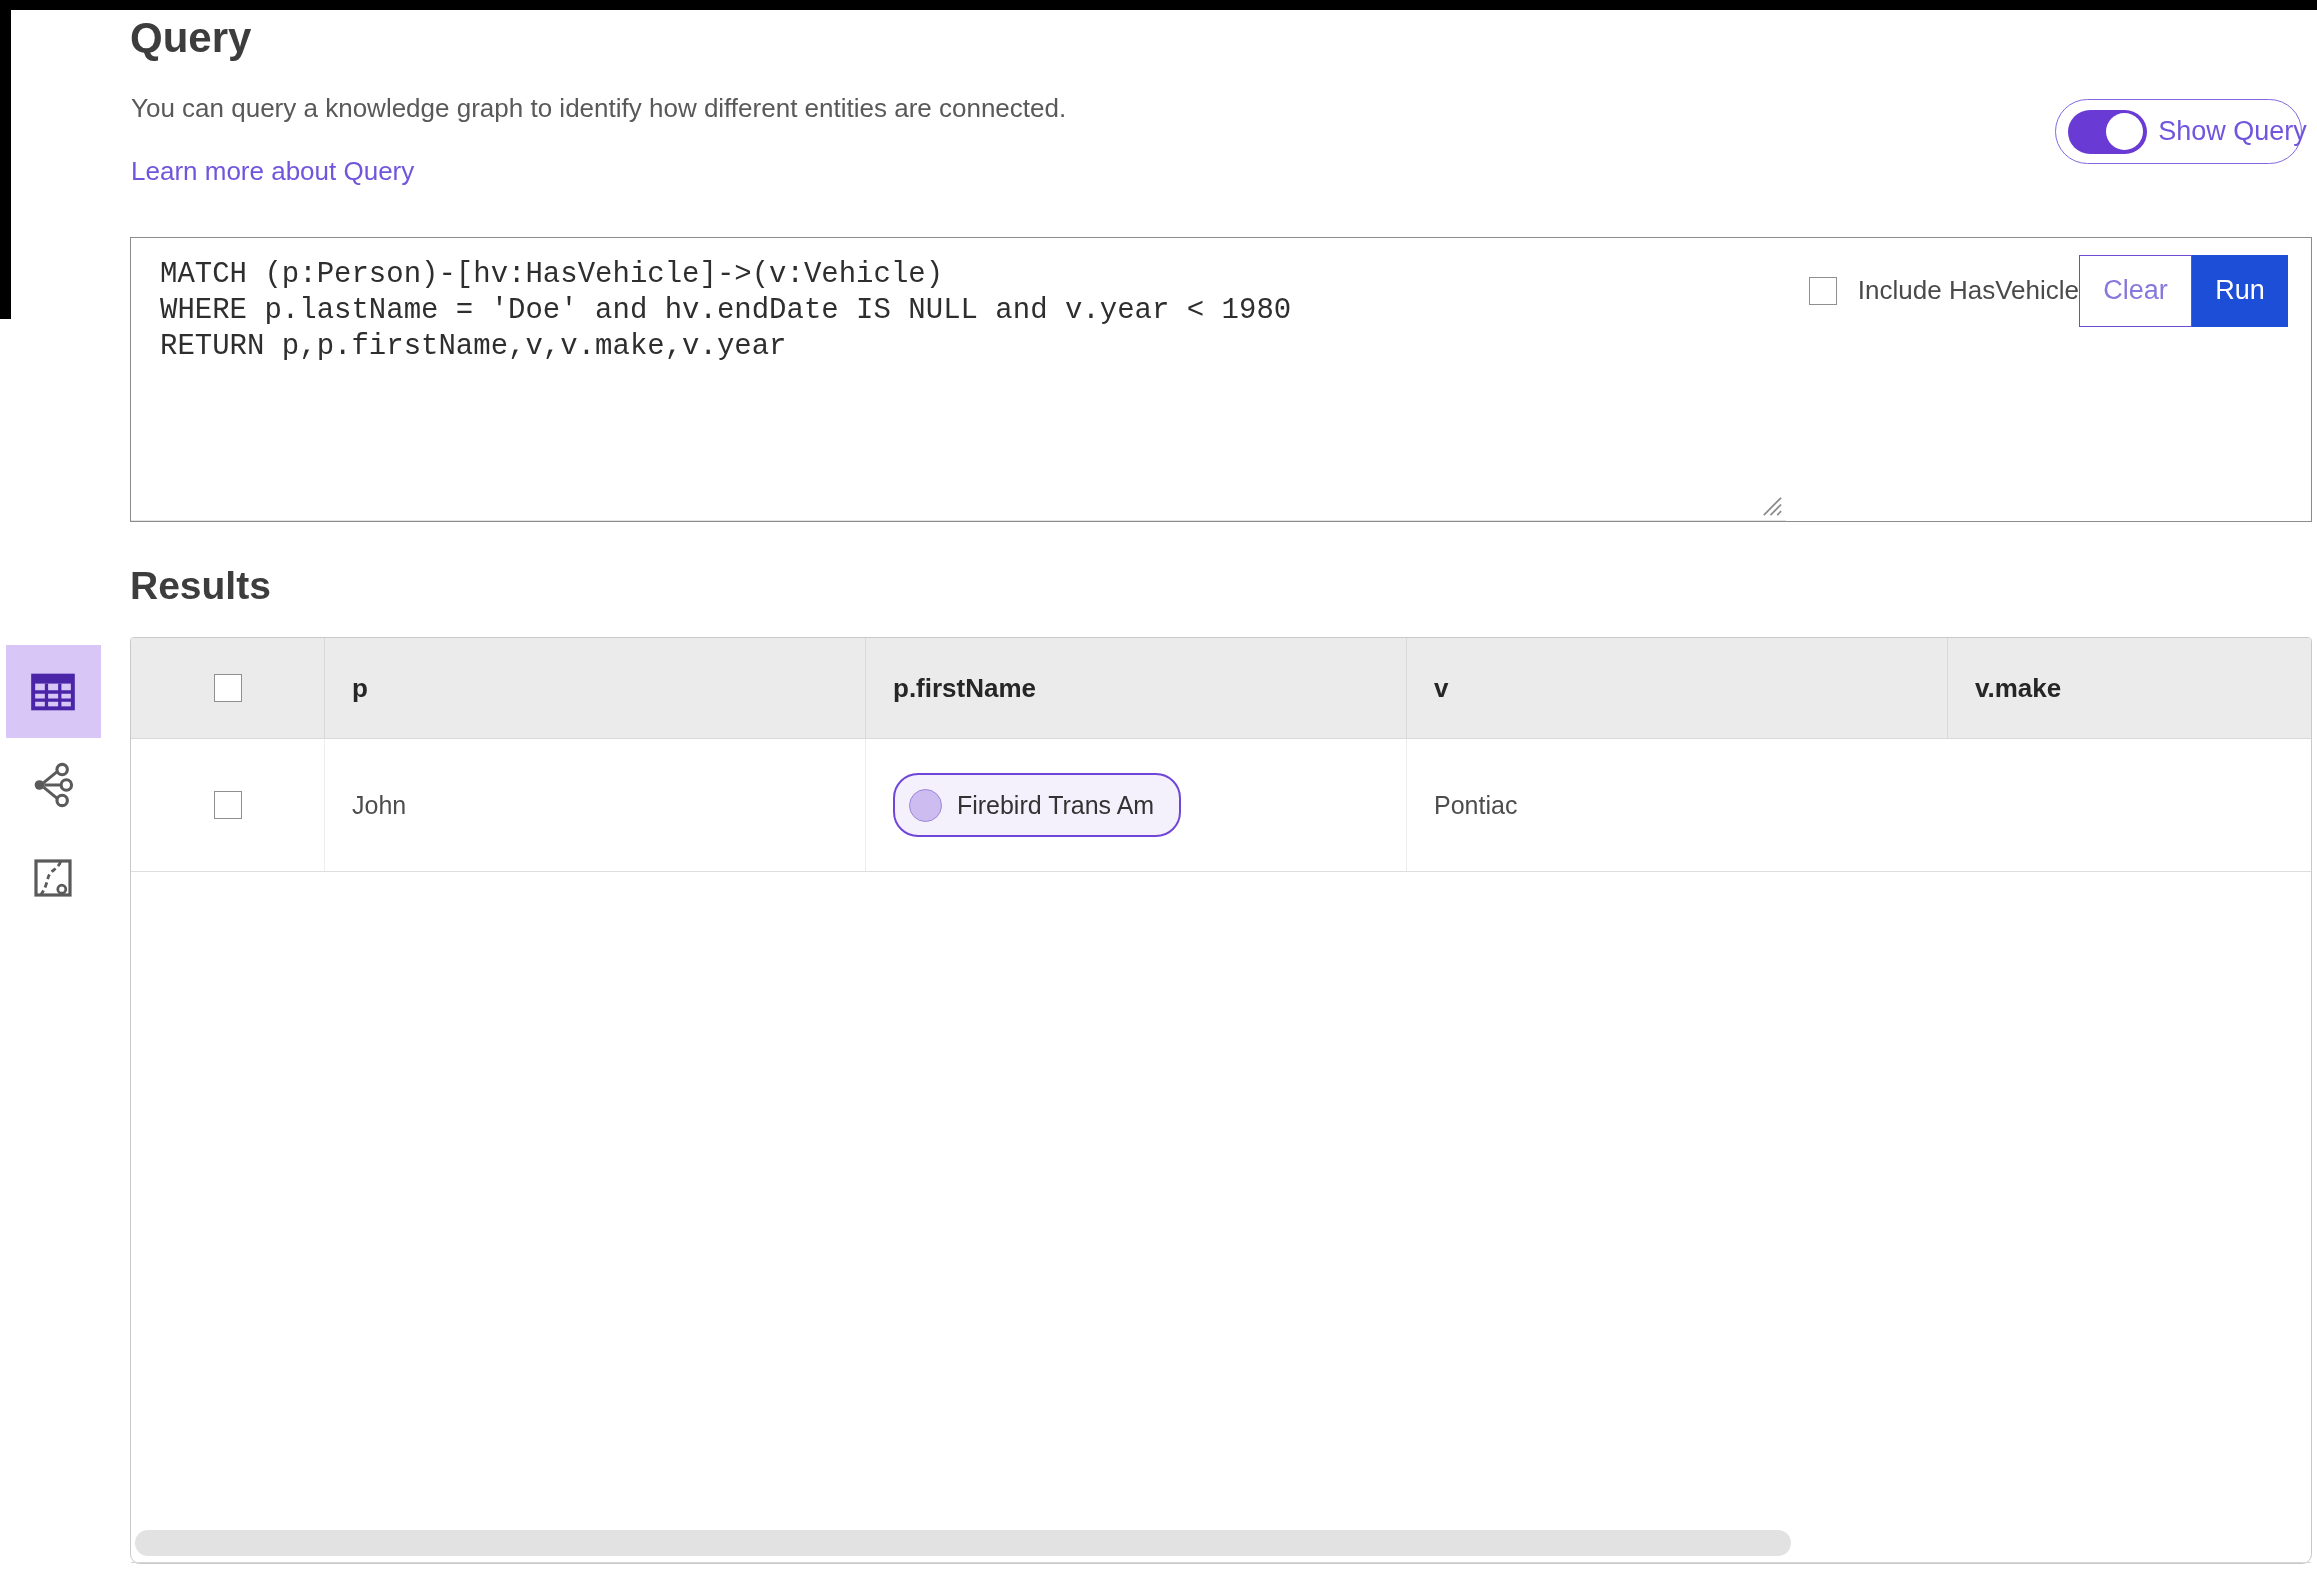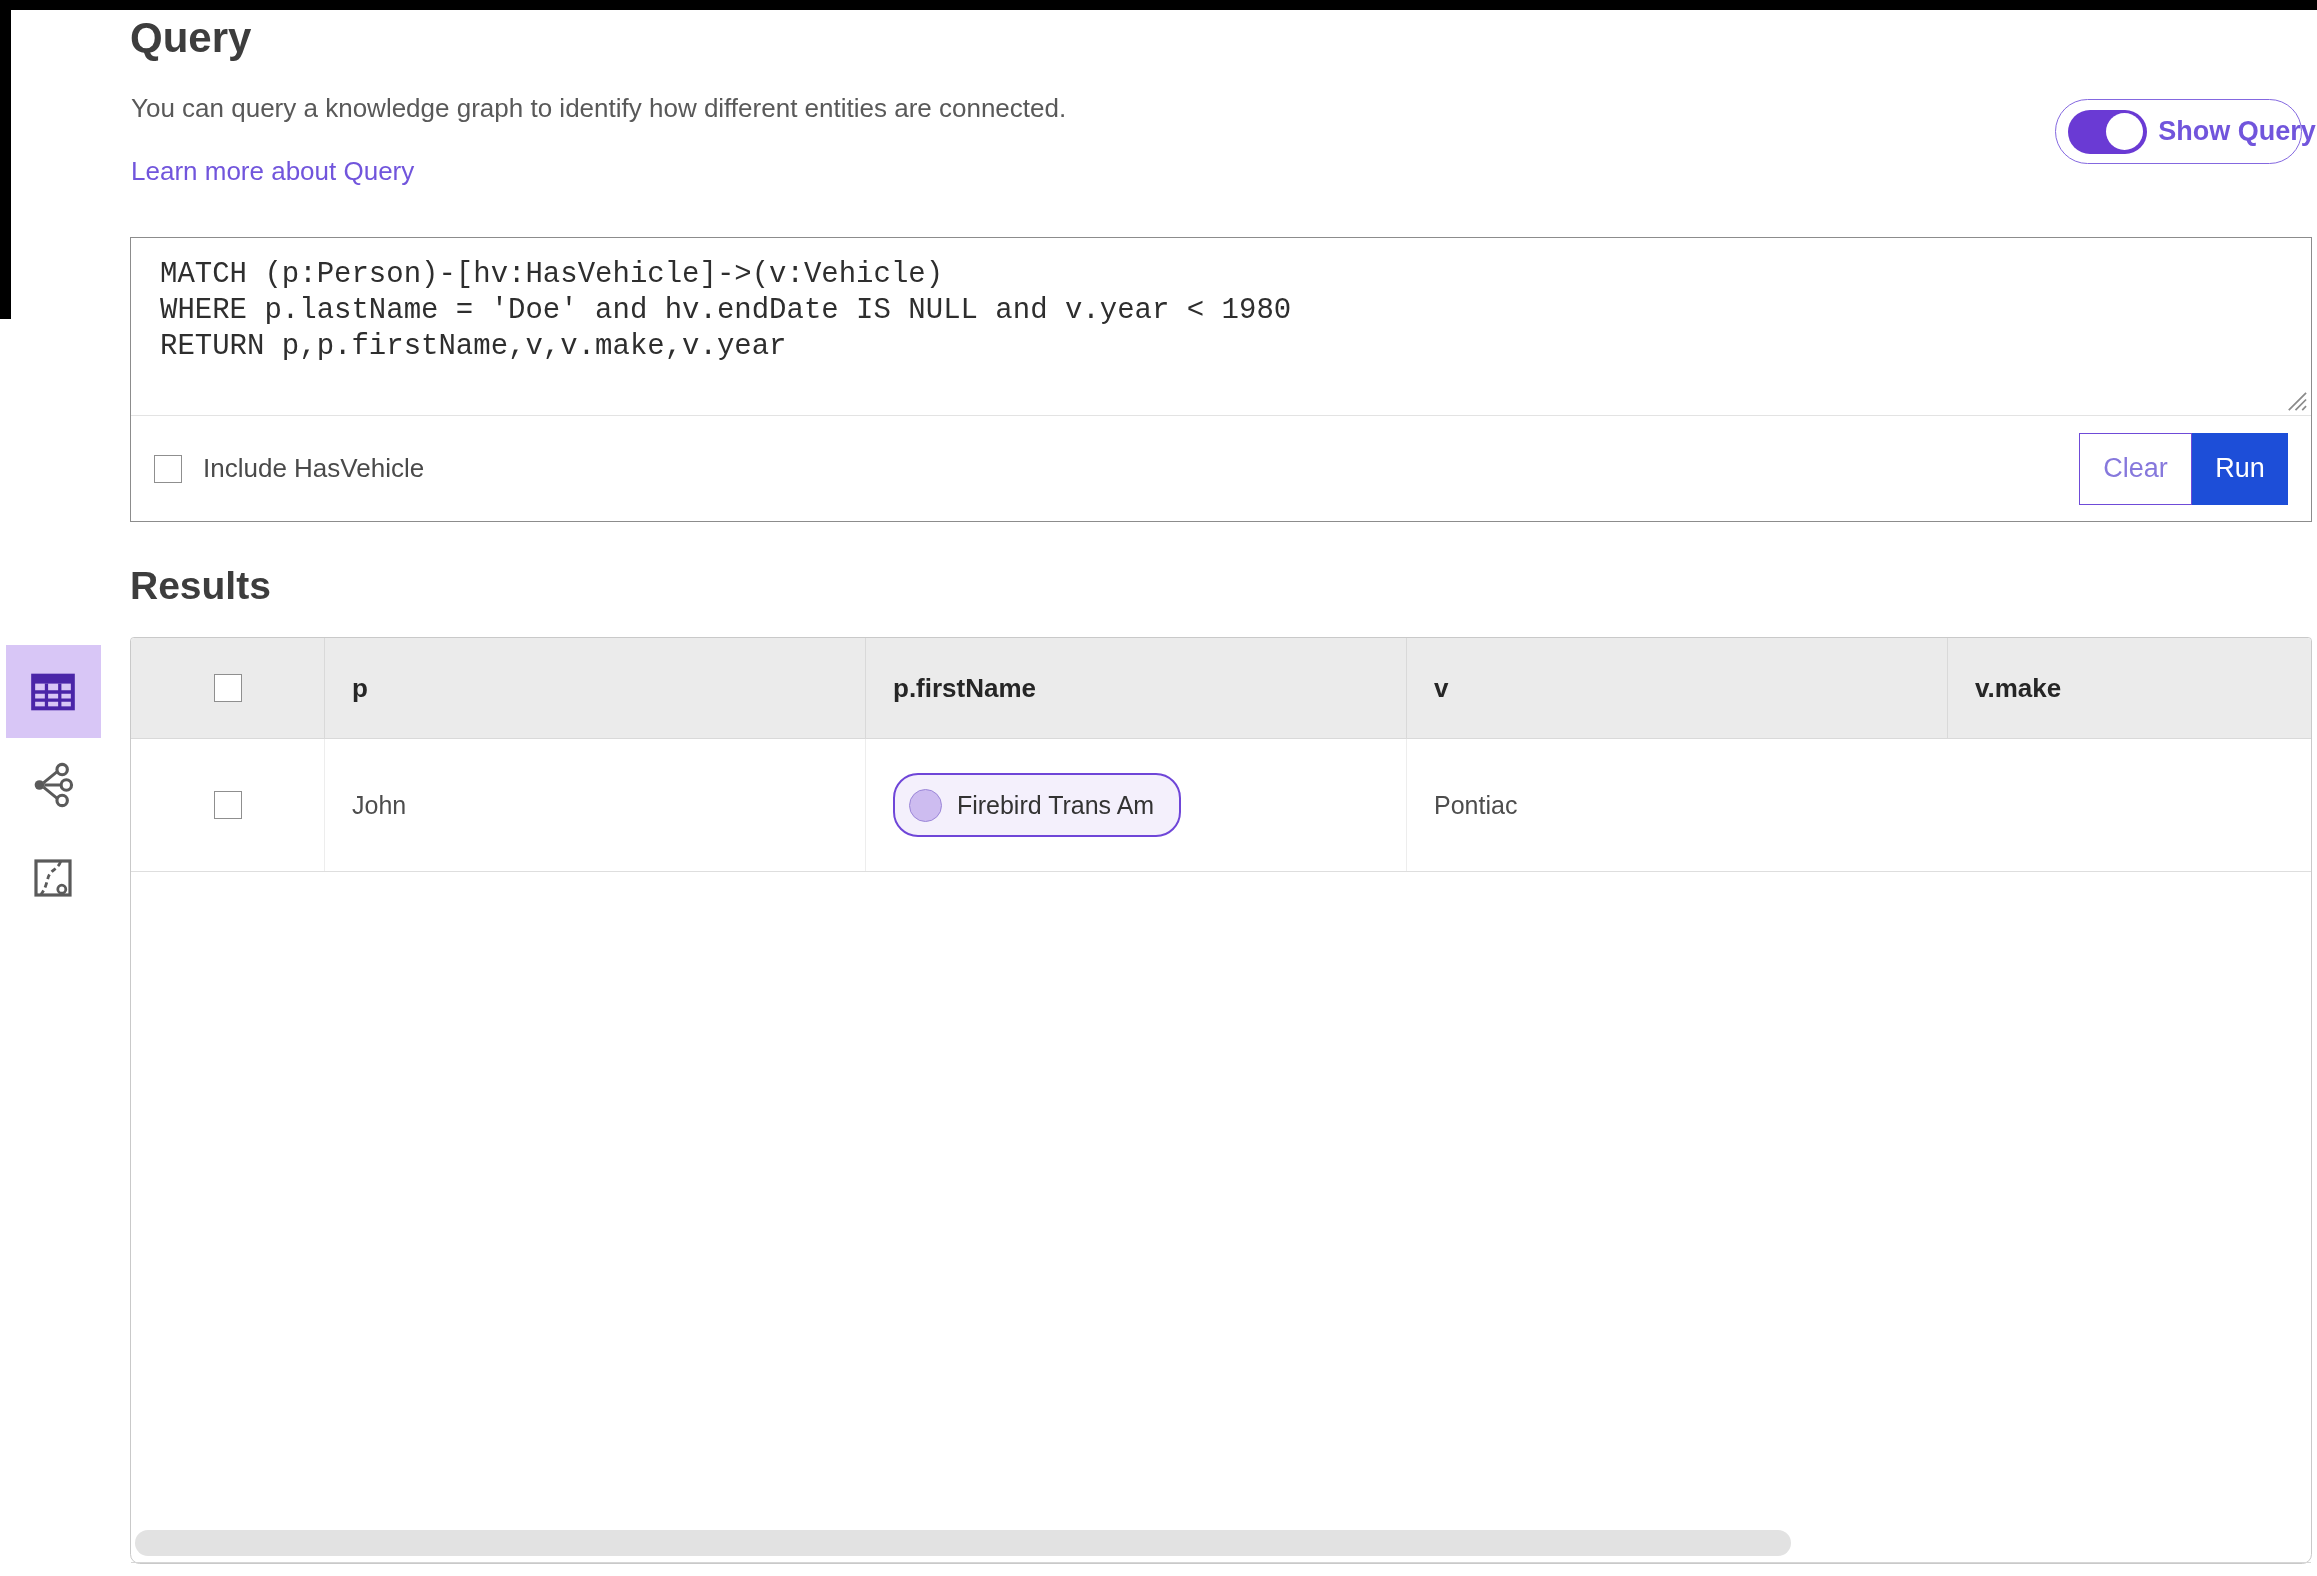--- a/index.html
+++ b/index.html
@@ -15,25 +15,25 @@
   .desc { position:absolute; left:131px; top:93px; font-size:26px; color:#595959; }
   .learn-link { position:absolute; left:131px; top:156px; font-size:26px; color:#7155dc; text-decoration:none; cursor:pointer; }
 
   .toggle-pill {
     position:absolute; left:2055px; top:99px; width:247px; height:65px;
     border:1.9px solid #8468e0; border-radius:35px; background:#fff;
     display:flex; align-items:center; padding:0 17.4px 0 11.6px; gap:11.6px; cursor:pointer;
   }
   .toggle-track { position:relative; flex:none; width:79px; height:44px; background:#6a3ad4; border-radius:23px; }
   .toggle-knob { position:absolute; right:3.9px; top:3.9px; width:37px; height:37px; background:#fff; border-radius:50%; }
-  .toggle-label { font-size:27px; color:#7155dc; white-space:nowrap;font-weight:bold; }
+  .toggle-label { font-size:27px; color:#7155dc; white-space:nowrap; }
 
   .query-box {
     position:absolute; left:130px; top:237px; width:2182px; height:285px;
-    border:1.9px solid #8c8c8c; display:flex; flex-direction:column; background:#fff;
+    border:1.9px solid #8c8c8c; display:flex; flex-direction:row; background:#fff;
   }
   .editor-wrap { position:relative; flex:1; border-bottom:1.9px solid #e3e3e3; }
   .query-textarea {
     width:100%; height:100%; border:none; outline:none; resize:none; background:transparent;
     padding:19.3px 29px; font-family:"Liberation Mono","DejaVu Sans Mono",monospace;
     font-size:29px; line-height:36px; color:#2e2e2e; white-space:pre; overflow:hidden;
   }
   .resize-handle { position:absolute; right:2.9px; bottom:2.9px; pointer-events:none; }
 
   .query-footer { flex:none; height:105px; display:flex; align-items:center; justify-content:space-between; padding:0 23px 0 23px; }

